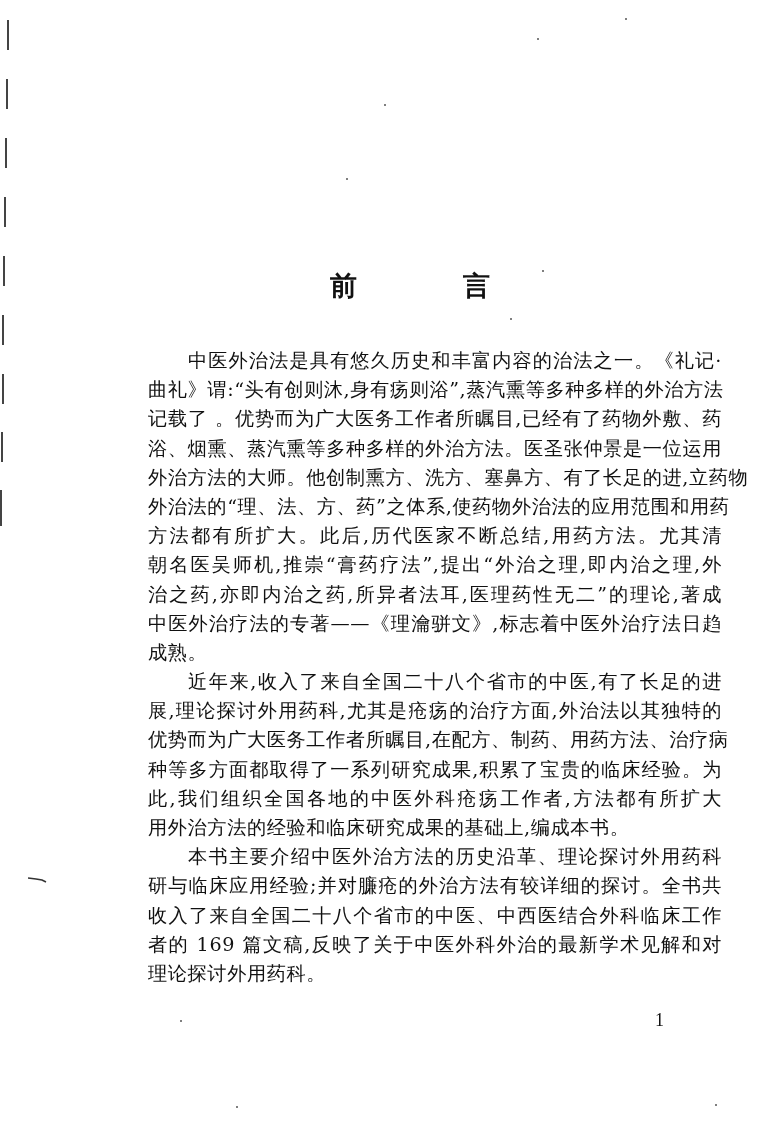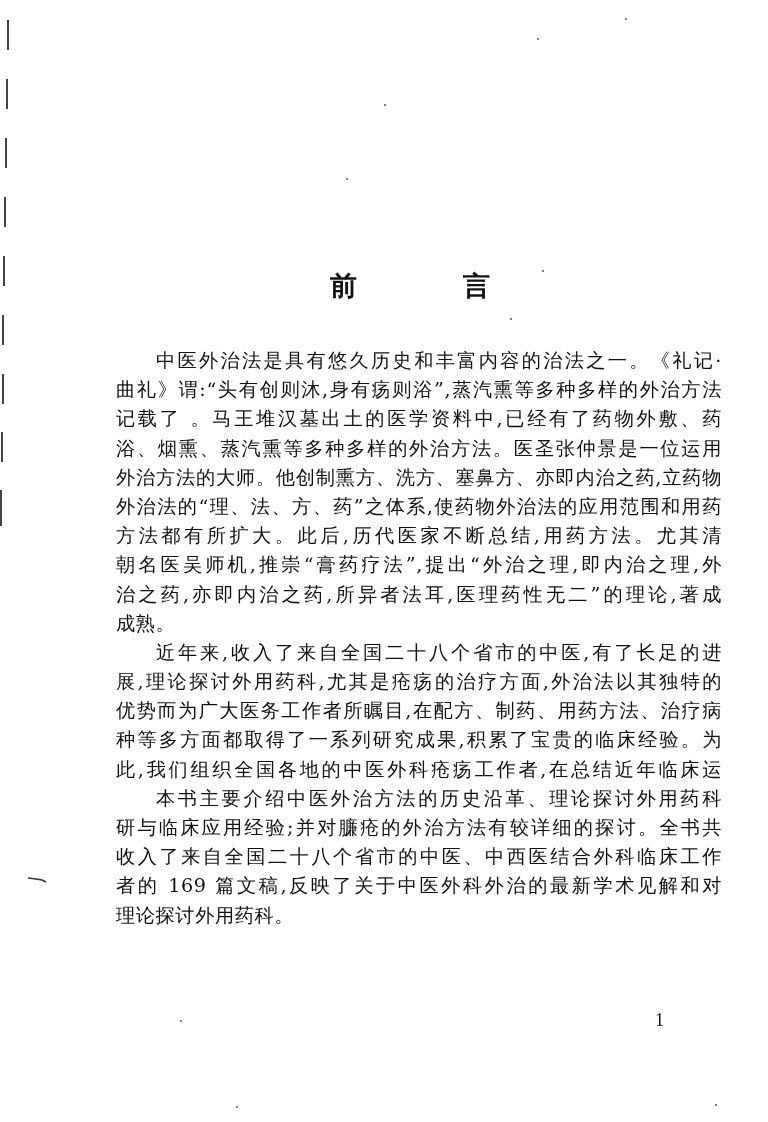--- a/index.html
+++ b/index.html
@@ -55,20 +55,21 @@
       width: 606px;
     }
     .line {
       font-size: 19.2px;
       line-height: 29.2px;
       height: 29.2px;
       white-space: nowrap;
       text-align: justify;
       text-align-last: justify;
       letter-spacing: 0.6px;
+      margin-left: 32px;
     }
     .line.last {
       text-align-last: left;
     }
     .line.indent {
       padding-left: 40px;
     }
     .page-number {
       position: absolute;
       left: 655px;
@@ -107,35 +108,37 @@
 
   <div class="title">
     <span>前</span>
     <span>言</span>
   </div>
 
   <div class="body-text">
     <div>
       <div class="line indent">中医外治法是具有悠久历史和丰富内容的治法之一。《礼记·</div>
       <div class="line">曲礼》谓:“头有创则沐,身有疡则浴”,蒸汽熏等多种多样的外治方法</div>
-      <div class="line">记载了 。马王堆汉墓出土的医学资料中,已经有了药物外敷、药</div>
+      <div class="line">记载了 。优势而为广大医务工作者所瞩目,已经有了药物外敷、药</div>
       <div class="line">浴、烟熏、蒸汽熏等多种多样的外治方法。医圣张仲景是一位运用</div>
-      <div class="line">外治方法的大师。他创制熏方、洗方、塞鼻方、亦即内治之药,立药物</div>
+      <div class="line">外治方法的大师。他创制熏方、洗方、塞鼻方、有了长足的进,立药物</div>
       <div class="line">外治法的“理、法、方、药”之体系,使药物外治法的应用范围和用药</div>
       <div class="line">方法都有所扩大。此后,历代医家不断总结,用药方法。尤其清</div>
       <div class="line">朝名医吴师机,推崇“膏药疗法”,提出“外治之理,即内治之理,外</div>
       <div class="line">治之药,亦即内治之药,所异者法耳,医理药性无二”的理论,著成</div>
+      <div class="line">中医外治疗法的专著——《理瀹骈文》,标志着中医外治疗法日趋</div>
       <div class="line last">成熟。</div>
     </div>
     <div>
       <div class="line indent">近年来,收入了来自全国二十八个省市的中医,有了长足的进</div>
       <div class="line">展,理论探讨外用药科,尤其是疮疡的治疗方面,外治法以其独特的</div>
       <div class="line">优势而为广大医务工作者所瞩目,在配方、制药、用药方法、治疗病</div>
       <div class="line">种等多方面都取得了一系列研究成果,积累了宝贵的临床经验。为</div>
-      <div class="line">此,我们组织全国各地的中医外科疮疡工作者,在总结近年临床运</div>
+      <div class="line">此,我们组织全国各地的中医外科疮疡工作者,方法都有所扩大</div>
+      <div class="line last">用外治方法的经验和临床研究成果的基础上,编成本书。</div>
     </div>
     <div>
       <div class="line indent">本书主要介绍中医外治方法的历史沿革、理论探讨外用药科</div>
       <div class="line">研与临床应用经验;并对臁疮的外治方法有较详细的探讨。全书共</div>
       <div class="line">收入了来自全国二十八个省市的中医、中西医结合外科临床工作</div>
       <div class="line">者的 169 篇文稿,反映了关于中医外科外治的最新学术见解和对</div>
       <div class="line last">理论探讨外用药科。</div>
     </div>
   </div>
 

